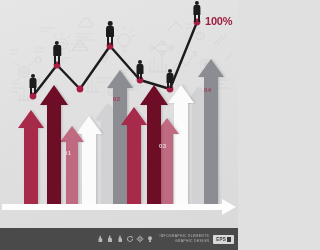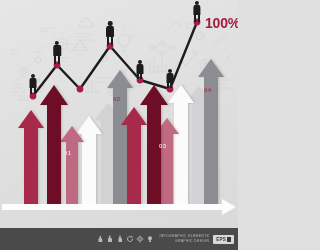--- a/index.html
+++ b/index.html
@@ -22,21 +22,21 @@
 
   
   .person{position:absolute;}
   .person .head{position:absolute;left:50%;transform:translateX(-50%);
     border-radius:50%;background:#1c1c1c;}
   .person .body{position:absolute;left:50%;transform:translateX(-50%);
     background:#1c1c1c;border-radius:22% 22% 8% 8%/30% 30% 6% 6%;}
   .person .legL,.person .legR{position:absolute;background:#1c1c1c;bottom:0;}
 
   
-  .pct{position:absolute;color:#9e1f3d;font-size:14px;font-weight:bold;
+  .pct{position:absolute;color:#9e1f3d;font-size:11px;font-weight:bold;
     letter-spacing:-.2px;white-space:nowrap;}
 
   
   .arrows{position:absolute;left:0;top:0;width:238px;height:215px;}
   .arrowlabel{position:absolute;font-size:6px;font-weight:bold;
     letter-spacing:.3px;white-space:nowrap;}
 
   
   .baseline{position:absolute;left:0;top:196px;width:238px;height:22px;}
 

